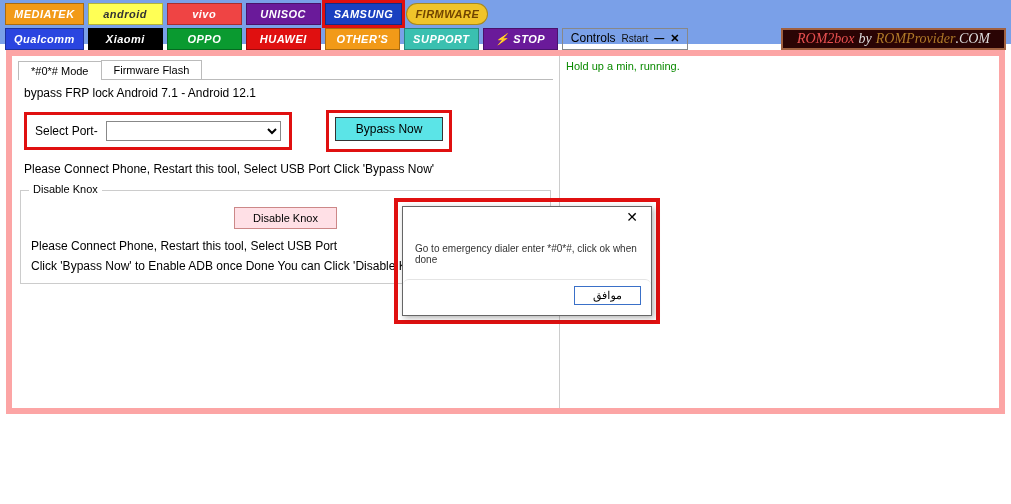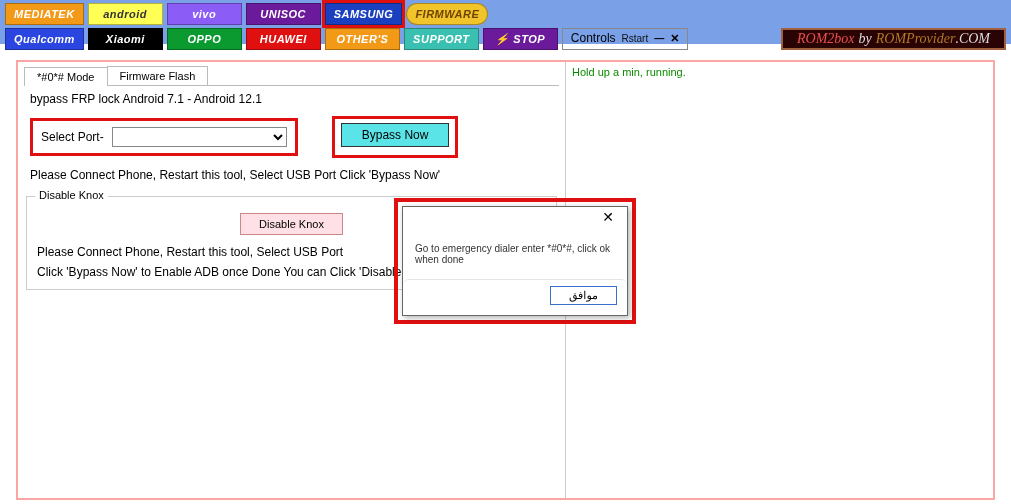--- a/index.html
+++ b/index.html
@@ -10,21 +10,21 @@
 .brand-btn { height: 22px; padding: 0 8px; border: 1px solid rgba(0,0,0,.3); display: flex; align-items: center; justify-content: center; font-size: 11px; font-weight: bold; font-style: italic; cursor: pointer; min-width: 75px; letter-spacing: .5px; }
 .brand-btn.selected { outline: 3px solid #e01010; outline-offset: 0; }
 .controls-box { border: 1px solid #888; padding: 0 8px 2px; height: 22px; display: flex; align-items: center; gap: 6px; background: transparent; position: relative; }
 .controls-box .inner-label { font-size: 10px; color: #111; }
 .rom2box { background: #2a0404; color: #fff; border: 2px solid #a06040; height: 22px; padding: 0 14px; display: flex; align-items: center; font-style: italic; font-family: Georgia, serif; font-size: 14px; margin-left: auto; }
 .rom2box .brand { color: #e85050; }
 .rom2box .by { color: #ddd; margin: 0 4px; }
 .rom2box .provider { color: #b07a28; }
 .rom2box .com { color: #ddd; }
 
-.main { display: flex; height: 440px; border: 2px solid #fca5a5; margin: 16px; }
+.main { display: flex; height: 364px; border: 6px solid #fca5a5; margin: 6px; }
 .left-panel { width: 547px; padding: 4px 6px; position: relative; }
 .right-panel { flex: 1; border-left: 1px solid #ccc; padding: 4px 6px; }
 .right-panel .status { color: #0a8a00; font-size: 11px; }
 
 .tabs { display: flex; border-bottom: 1px solid #bbb; margin-bottom: 6px; }
 .tab { padding: 3px 12px; border: 1px solid #bbb; border-bottom: none; background: #fff; font-size: 11px; cursor: pointer; margin-right: -1px; }
 .tab.active { background: #fff; position: relative; top: 1px; }
 
 .section-title { font-size: 12px; margin: 4px 6px 0; }
 .port-row { display: flex; align-items: center; margin: 10px 6px; gap: 8px; }
@@ -33,38 +33,38 @@
 .bypass-btn { background: #5be4e7; border: 1px solid #333; padding: 4px 20px; font-size: 12px; cursor: pointer; }
 .bypass-wrap { border: 3px solid #e01010; padding: 4px 6px 8px; margin-left: 26px; }
 
 .helptext { font-size: 12px; margin: 4px 6px 14px; }
 .groupbox { border: 1px solid #ccc; margin: 8px 2px 0; padding-top: 4px; position: relative; }
 .groupbox-title { position: absolute; top: -8px; left: 8px; background: #fff; padding: 0 4px; font-size: 11px; }
 .groupbox-body { padding: 8px 10px 10px; }
 .disable-btn { background: #ffe0e6; border: 1px solid #c88; padding: 4px 18px; font-size: 11px; display: block; margin: 4px auto 10px; cursor: pointer; }
 
 .dialog-overlay { position: absolute; left: 394px; top: 198px; border: 4px solid #e01010; padding: 4px; background: transparent; }
-.dialog { width: 226px; background: #fff; border: 1px solid #666; box-shadow: 2px 2px 6px rgba(0,0,0,.3); }
+.dialog { width: 250px; background: #fff; border: 1px solid #666; box-shadow: 2px 2px 6px rgba(0,0,0,.3); }
 .dialog-titlebar { height: 24px; display: flex; justify-content: flex-end; align-items: center; padding: 0 4px; }
 .dialog-close { width: 30px; height: 20px; text-align: center; cursor: pointer; font-size: 14px; }
 .dialog-body { padding: 12px 12px 8px; font-size: 10px; color: #333; min-height: 48px; }
 .dialog-footer { padding: 6px 10px 10px; text-align: right; border-top: 1px solid #e4e4e4; border-radius: 6px; }
 .dialog-ok { border: 1px solid #3a70c8; background: #fff; padding: 2px 18px; font-size: 11px; cursor: pointer; }
 
 .icon-x::before { content: "✕"; }
 .icon-minus::before { content: "—"; }
 </style>
 </head>
 <body>
 
 <div class="titlebar">
   <div class="toolbar-row" id="row1">
       <div class="brand-btn" style="background: rgb(242, 154, 24); color: rgb(255, 255, 255);">MEDIATEK</div>
       <div class="brand-btn" style="background: rgb(255, 255, 85); color: rgb(51, 51, 51);">android</div>
-      <div class="brand-btn" style="background: #8b5cf6; color: rgb(255, 255, 255); text-align: center;">vivo</div>
+      <div class="brand-btn" style="background: #ef4444; color: rgb(255, 255, 255); text-align: center;">vivo</div>
       <div class="brand-btn" style="background: rgb(106, 26, 154); color: rgb(255, 255, 255);">UNISOC</div>
       <div class="brand-btn selected" style="background: rgb(26, 64, 192); color: rgb(255, 255, 255);">SAMSUNG</div>
       <div class="brand-btn" style="background: rgb(240, 196, 42); color: rgb(112, 68, 0); border-radius: 11px;">FIRMWARE</div>
     </div>
   <div class="toolbar-row" id="row2host">
     <div id="row2" style="display:flex;gap:4px;">
         <div class="brand-btn" style="background: rgb(42, 69, 224); color: rgb(255, 255, 255);">Qualcomm</div>
         <div class="brand-btn" style="background: #000000; color: rgb(255, 255, 255);">Xiaomi</div>
         <div class="brand-btn" style="background: rgb(10, 154, 48); color: rgb(255, 255, 255);">OPPO</div>
         <div class="brand-btn" style="background: rgb(224, 16, 16); color: rgb(255, 255, 255);">HUAWEI</div>

